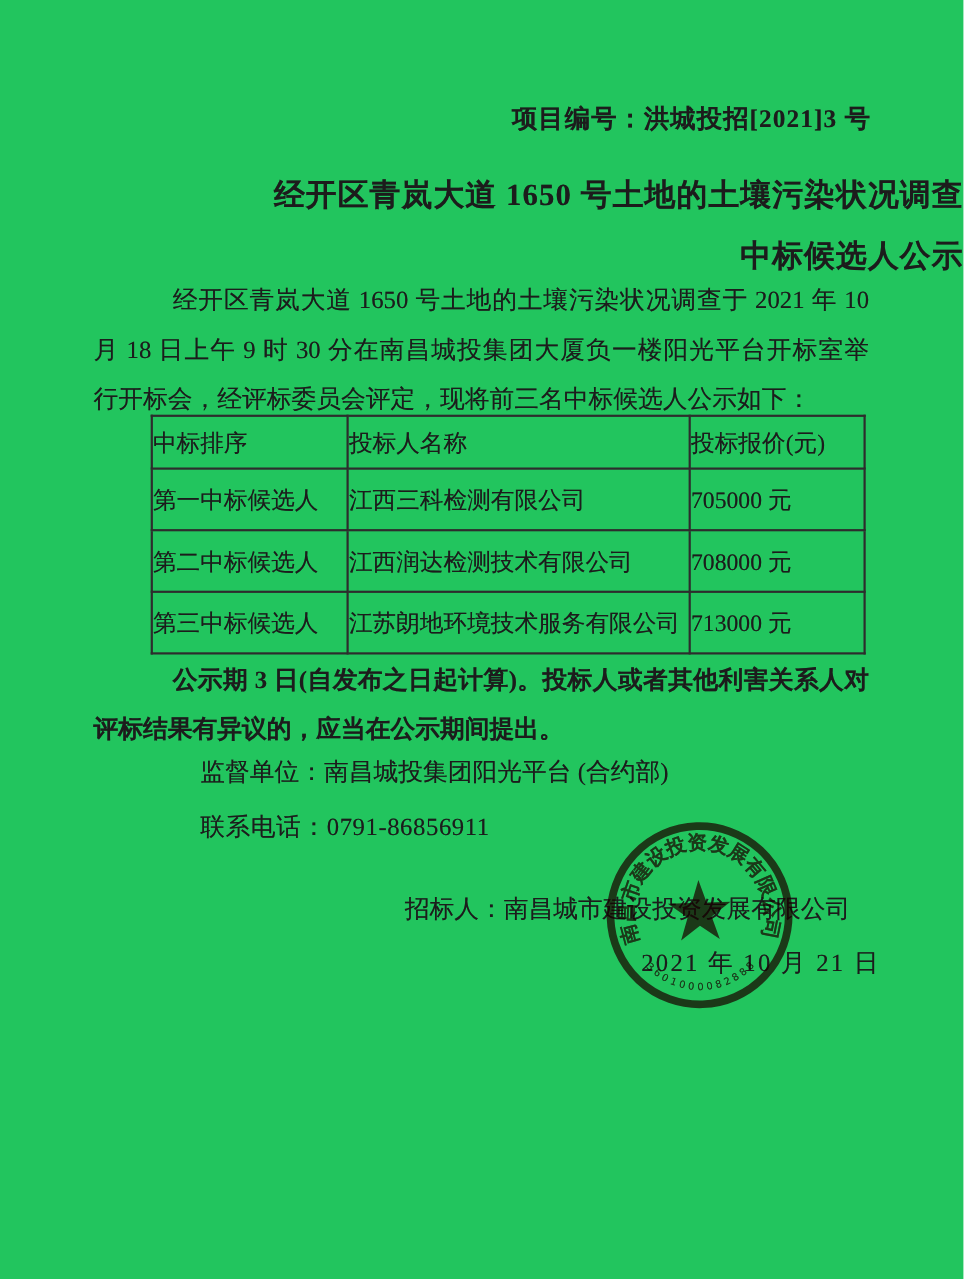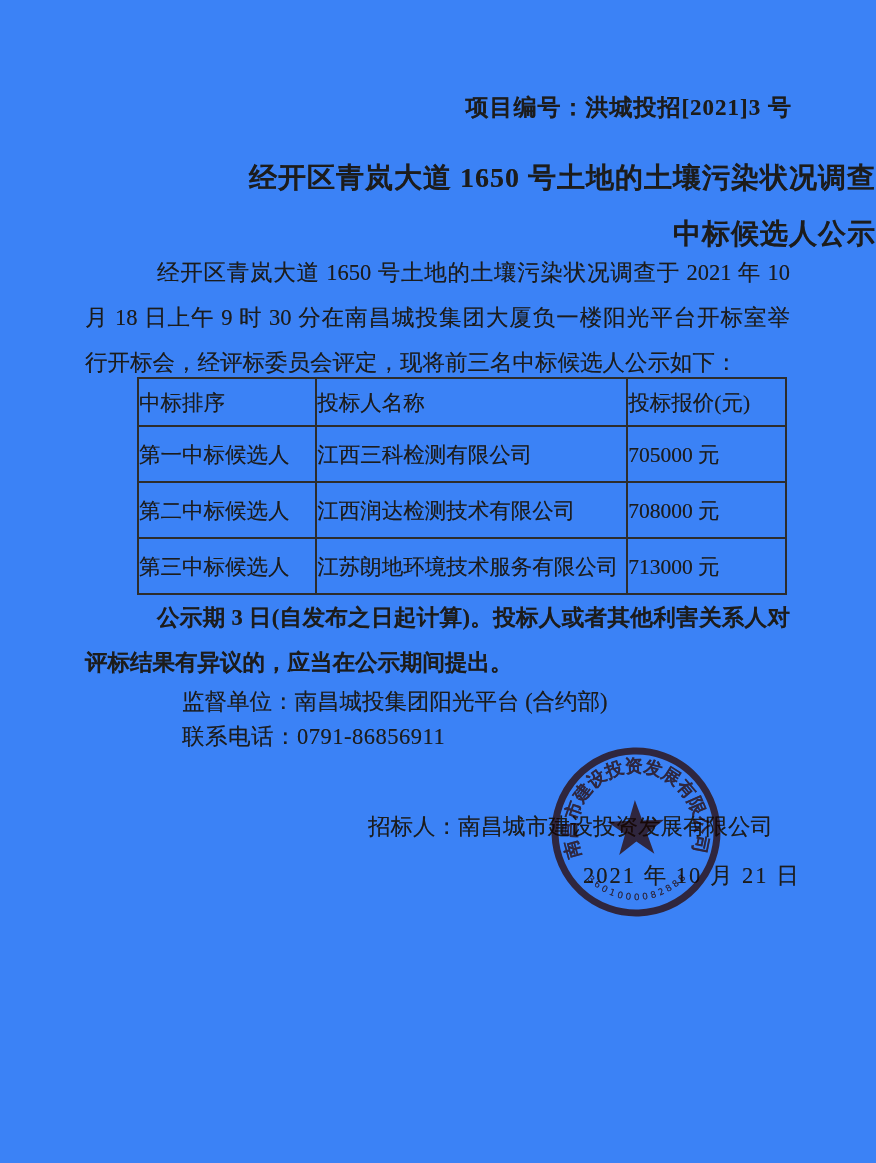--- a/index.html
+++ b/index.html
@@ -1,18 +1,18 @@
 <!DOCTYPE html>
 <html><head>
 <meta charset="utf-8">
 <style>
   html,body { margin:0; padding:0; background:#ffffff; }
   .page {
     position:relative; width:876px; height:1163px; overflow:hidden;
-    background:#3b82f6; color:#1c1c1c;
+    background:#22c55e; color:#1c1c1c;
     font-family:"Liberation Serif","DejaVu Serif",serif;
     text-shadow:0 0 .6px rgba(30,30,30,.55);
   }
   .project-no {
     position:absolute; top:92px; right:84px;
     font-size:23px; font-weight:bold; letter-spacing:1px; white-space:nowrap;
   }
   .doc-title {
     position:absolute; top:150px; left:0; width:100%;
     text-align:right; font-size:28px; font-weight:bold; line-height:56px;
@@ -28,21 +28,21 @@
   .bid-table { position:absolute; top:377px; left:137px; width:650px; border-collapse:collapse; }
   .bid-table th, .bid-table td {
     border:2px solid #2d2d2d; text-align:left; vertical-align:middle;
     font-size:21.5px; font-weight:normal; padding:0; color:#1c1c1c;
   }
   .bid-table thead th { height:46px; }
   .bid-table tbody td { height:54px;border-radius:17px; }
   .col-rank { width:27.5%; } .col-bidder { width:48%; } .col-price { width:24.5%; }
   .line { position:absolute; font-size:22.5px; white-space:nowrap; }
   .supervisor { top:686px; left:182px; }
-  .phone { top:721px; left:182px; letter-spacing:.5px;text-align:center; }
+  .phone { top:736px; left:182px; letter-spacing:.5px;text-align:center; }
   .tenderer { top:811px; left:368px; }
   .date { top:860px; left:583px; letter-spacing:2px; }
   .seal {
     position:absolute; left:544px; top:740px; width:184px; height:184px;
     mix-blend-mode:multiply; opacity:.9; transform:rotate(-2deg);
   }
 </style>
 </head>
 <body>
 

